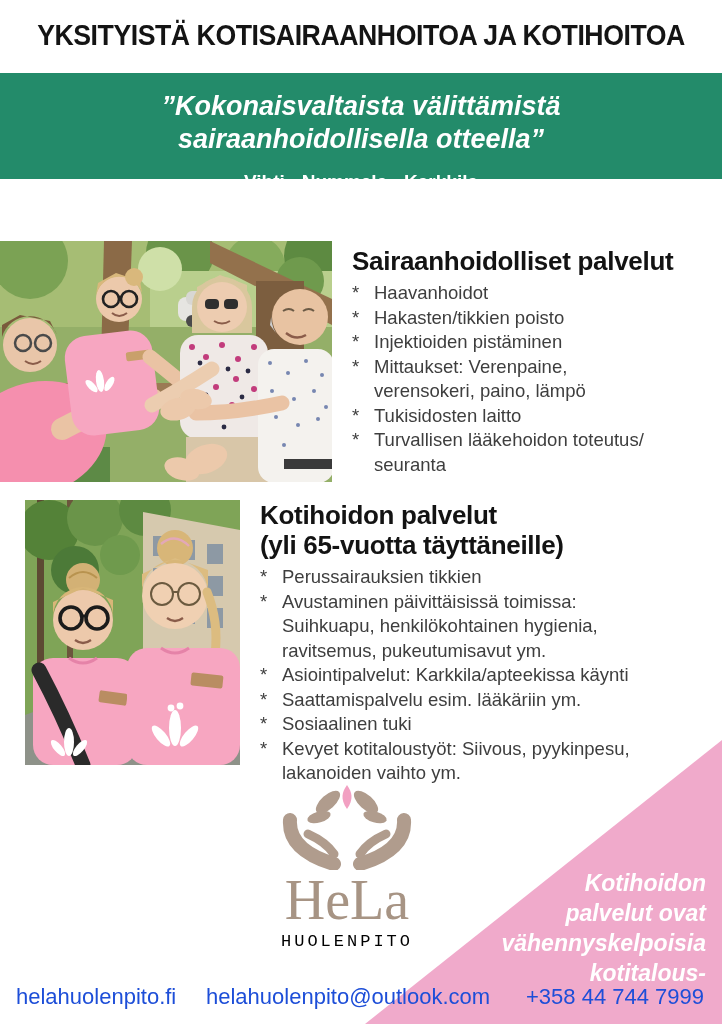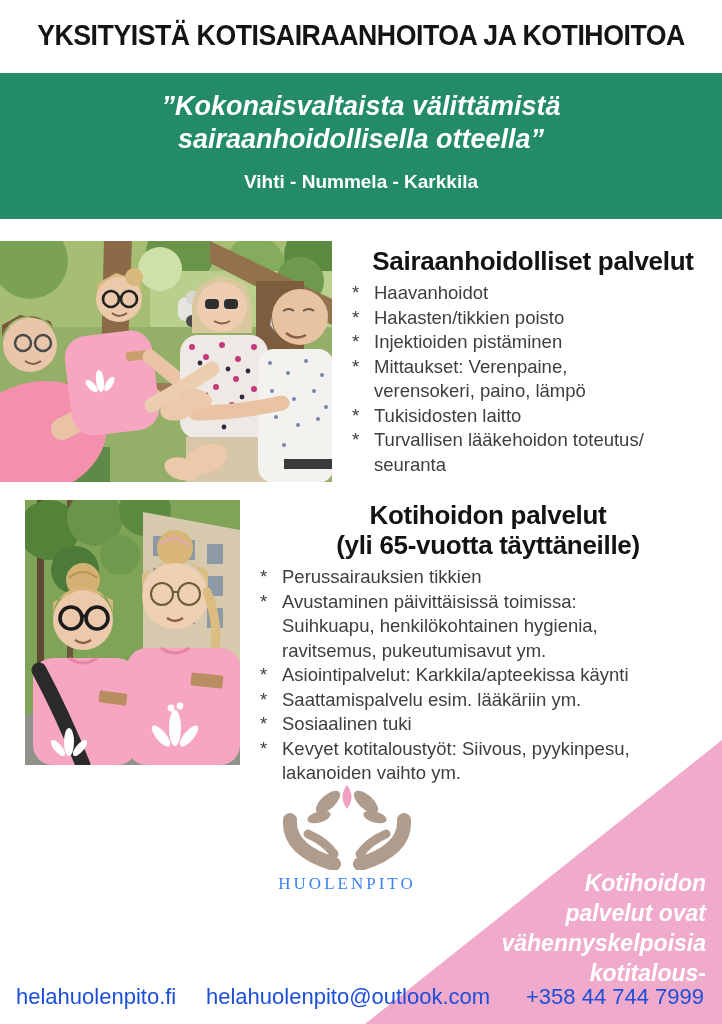--- a/index.html
+++ b/index.html
@@ -13,31 +13,31 @@
   
   .title-bar { position:absolute; top:0; left:0; width:722px; height:73px; background:#ffffff; }
   .main-title {
     position:absolute; top:19px; left:0; width:722px; text-align:center;
     font-size:29px; font-weight:700; color:#141414; letter-spacing:-0.5px;
     transform:scaleX(0.92); transform-origin:center; white-space:nowrap;
   }
 
   
   .green-banner {
-    position:absolute; top:73px; left:0; width:722px; height:146px;
+    position:absolute; top:73px; left:0; width:722px; height:106px;
     text-align:center; color:#ffffff;
   }
   .quote { padding-top:17px; font-size:27px; line-height:33px; font-weight:700; font-style:italic; }
   .locations { margin-top:15px; font-size:19px; font-weight:700; }
 
   
   .section { position:absolute; color:#3e3e3e; }
   .section-1 { left:352px; top:246px; width:362px; }
   .section-2 { left:260px; top:500px; width:456px; }
-  .section h2 { font-size:26px; line-height:30px; font-weight:700; color:#131313; letter-spacing:-0.3px;text-align:center; }
+  .section h2 { font-size:26px; line-height:30px; font-weight:700; color:#131313; letter-spacing:-0.3px; }
   .bullets { list-style:none; margin-top:5px; }
   .bullets li { display:flex; font-size:18.5px; line-height:24.5px; }
   .bullets .marker { width:22px; flex-shrink:0; }
   .bullets .b-text { white-space:pre-line; }
 
   
   .photo { position:absolute; overflow:hidden; }
   .photo-1 { left:0; top:241px; width:332px; height:241px; }
   .photo-2 { left:25px; top:500px; width:215px; height:265px; }
   .photo svg { display:block; }
@@ -379,21 +379,22 @@
           <ellipse cx="103" cy="33" rx="12" ry="5.5" transform="rotate(16 103 33)"></ellipse>
         </g>
       </g>
       <g stroke="#b09c8d" fill="none" stroke-linecap="round">
         <path d="M18,36 Q16,66 62,80" stroke-width="14"></path>
         <path d="M36,50 Q54,58 62,70" stroke-width="9"></path>
         <path d="M132,36 Q134,66 88,80" stroke-width="14"></path>
         <path d="M114,50 Q96,58 88,70" stroke-width="9"></path>
       </g>
     </svg>
-    <div class="wordmark-sub" style="color: #3b82f6;">HUOLENPITO</div>
+    <div class="wordmark" style="color: rgb(167, 148, 132);">HeLa</div>
+    <div class="wordmark-sub" style="color: #000000; font-family: Liberation Mono, monospace;">HUOLENPITO</div>
   </div>
 
   <div class="footer">
     <span class="site">helahuolenpito.fi</span>
     <span class="email">helahuolenpito@outlook.com</span>
     <span class="phone">+358 44 744 7999</span>
   </div>
 
 </div>
 

